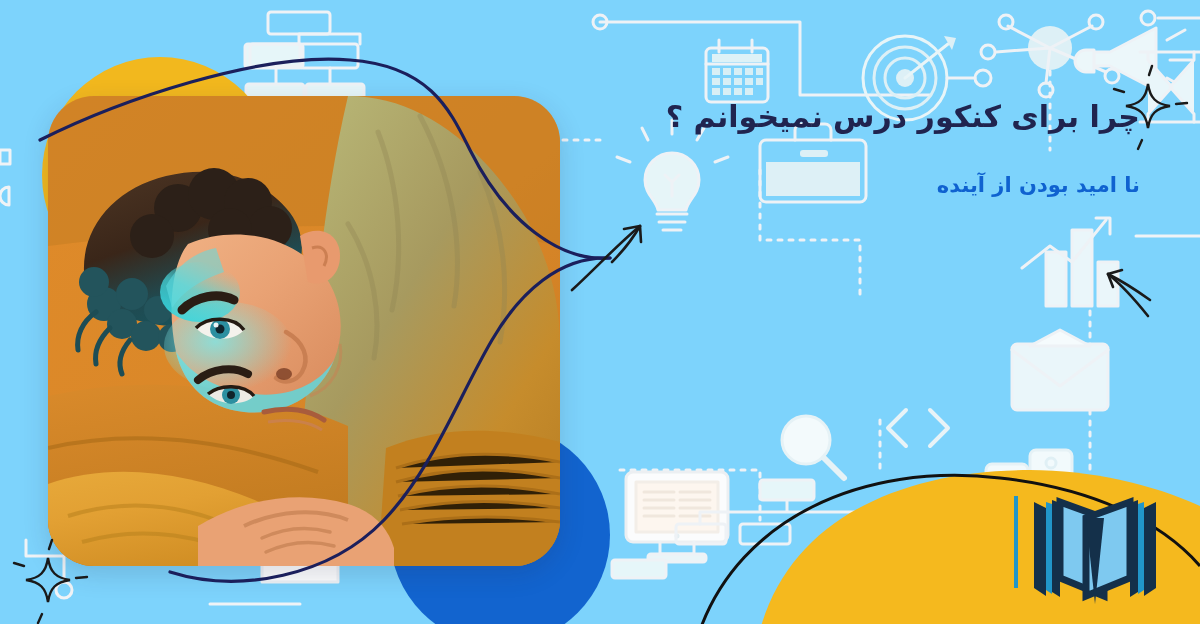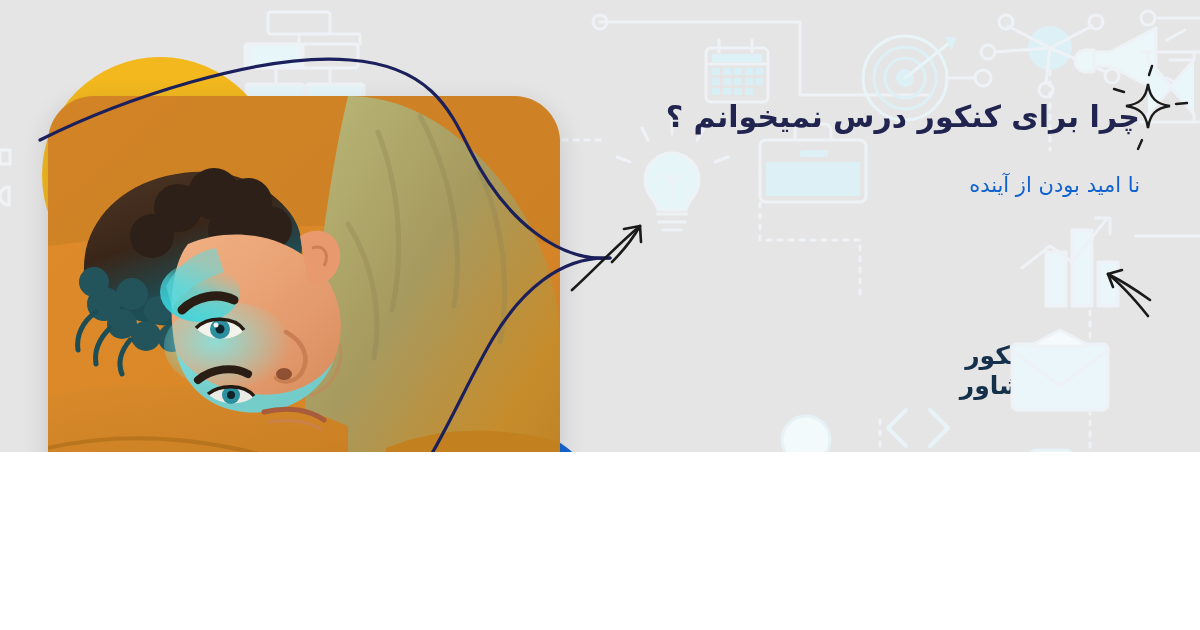--- a/index.html
+++ b/index.html
@@ -2,22 +2,22 @@
 <html lang="fa" dir="rtl"><head>
 <meta charset="utf-8">
 <title>konkoor moshaver banner</title>
 <style>
   html,body{margin:0;padding:0;background:#ffffff;}
   body{
     font-family:"DejaVu Sans","Liberation Sans",sans-serif;
     width:1200px;height:630px;overflow:hidden;
   }
   #banner{
-    position:relative;width:1200px;height:452px;
-    background:#e5e5e5;overflow:hidden;
+    position:relative;width:1200px;height:624px;
+    background:#7dd3fc;overflow:hidden;
   }
   .layer{position:absolute;top:0;left:0;width:1200px;height:630px;}
   #bg-icons{z-index:1;}
   #deco-shapes{z-index:2;}
   #photo-wrap{
     position:absolute;z-index:3;
     left:48px;top:96px;width:512px;height:470px;
     border-radius:46px;overflow:hidden;
     box-shadow:0 8px 26px rgba(40,40,60,.16);
   }
@@ -31,21 +31,21 @@
     position:absolute;z-index:5;
     right:60px;top:98px;width:555px;
     text-align:right;direction:rtl;
   }
   #headline{
     font-size:30px;font-weight:bold;line-height:1.25;
     color:#20244f;margin:0 0 36px 0;letter-spacing:-.2px;
     white-space:nowrap;
   }
   #subhead{
-    font-size:21px;font-weight:normal;line-height:1.3;
+    font-size:21px;font-weight:bold;line-height:1.3;
     color:#0f62d0;margin:0 0 28px 0;
   }
   #body-copy{
     font-size:16.5px;font-weight:bold;line-height:2.45;
     color:#20244f;margin:0;text-align:justify;
     text-align-last:right;
   }
   
   #logo-text{
     position:absolute;right:160px;bottom:52px;

